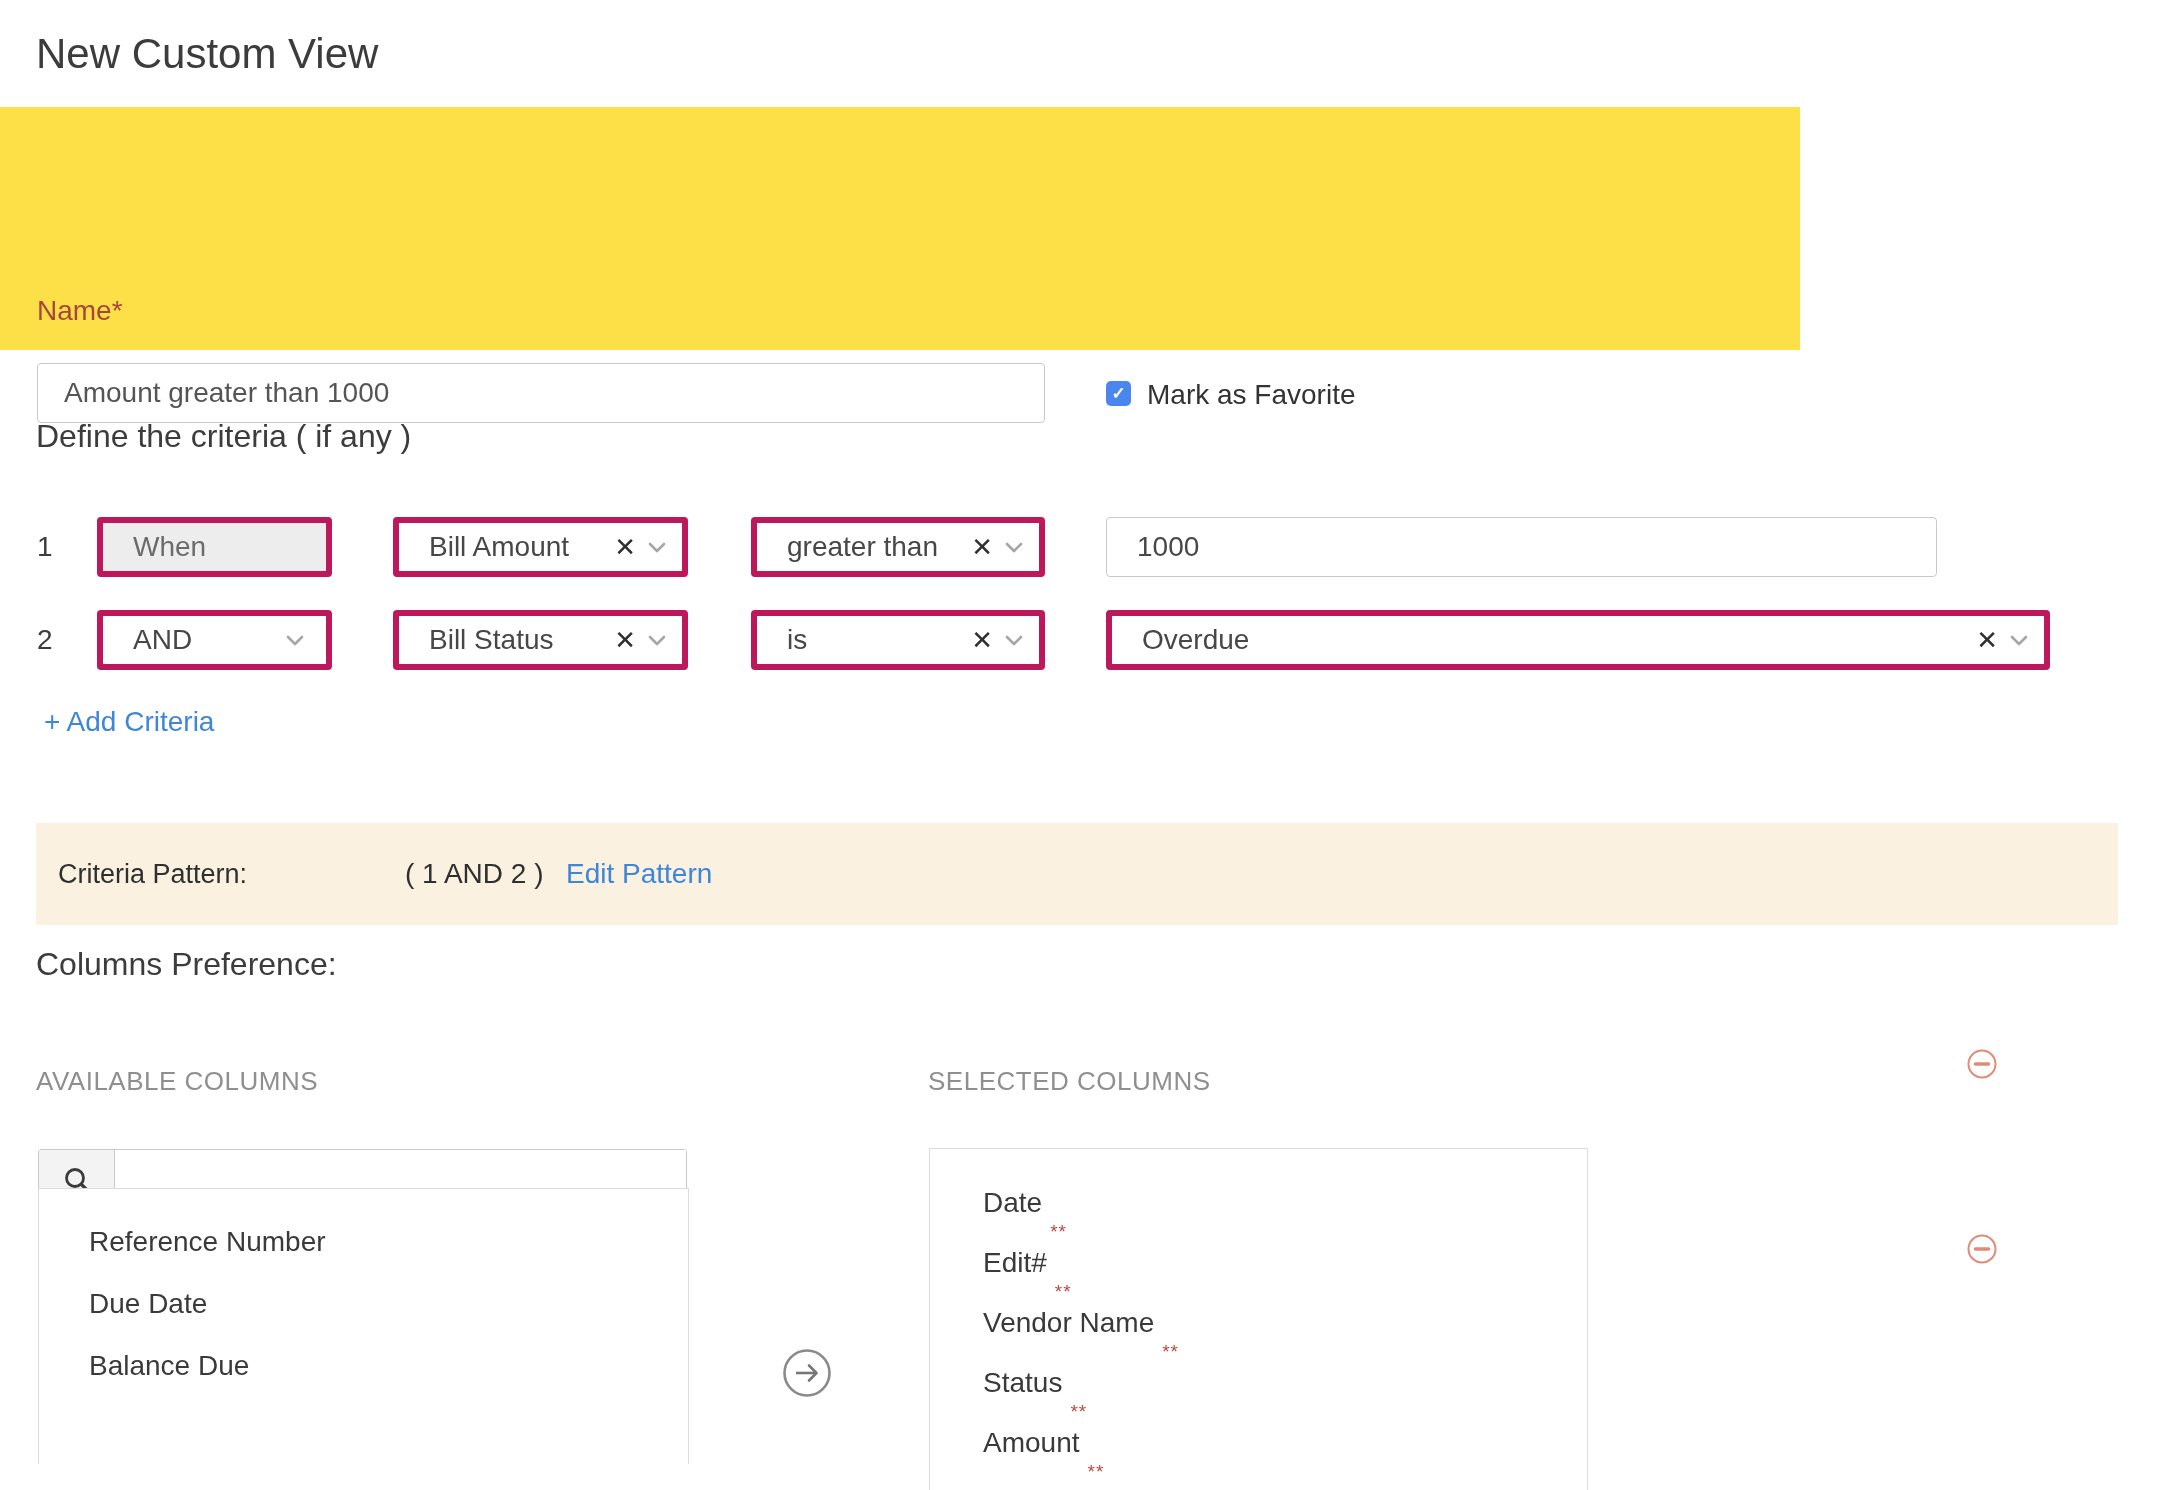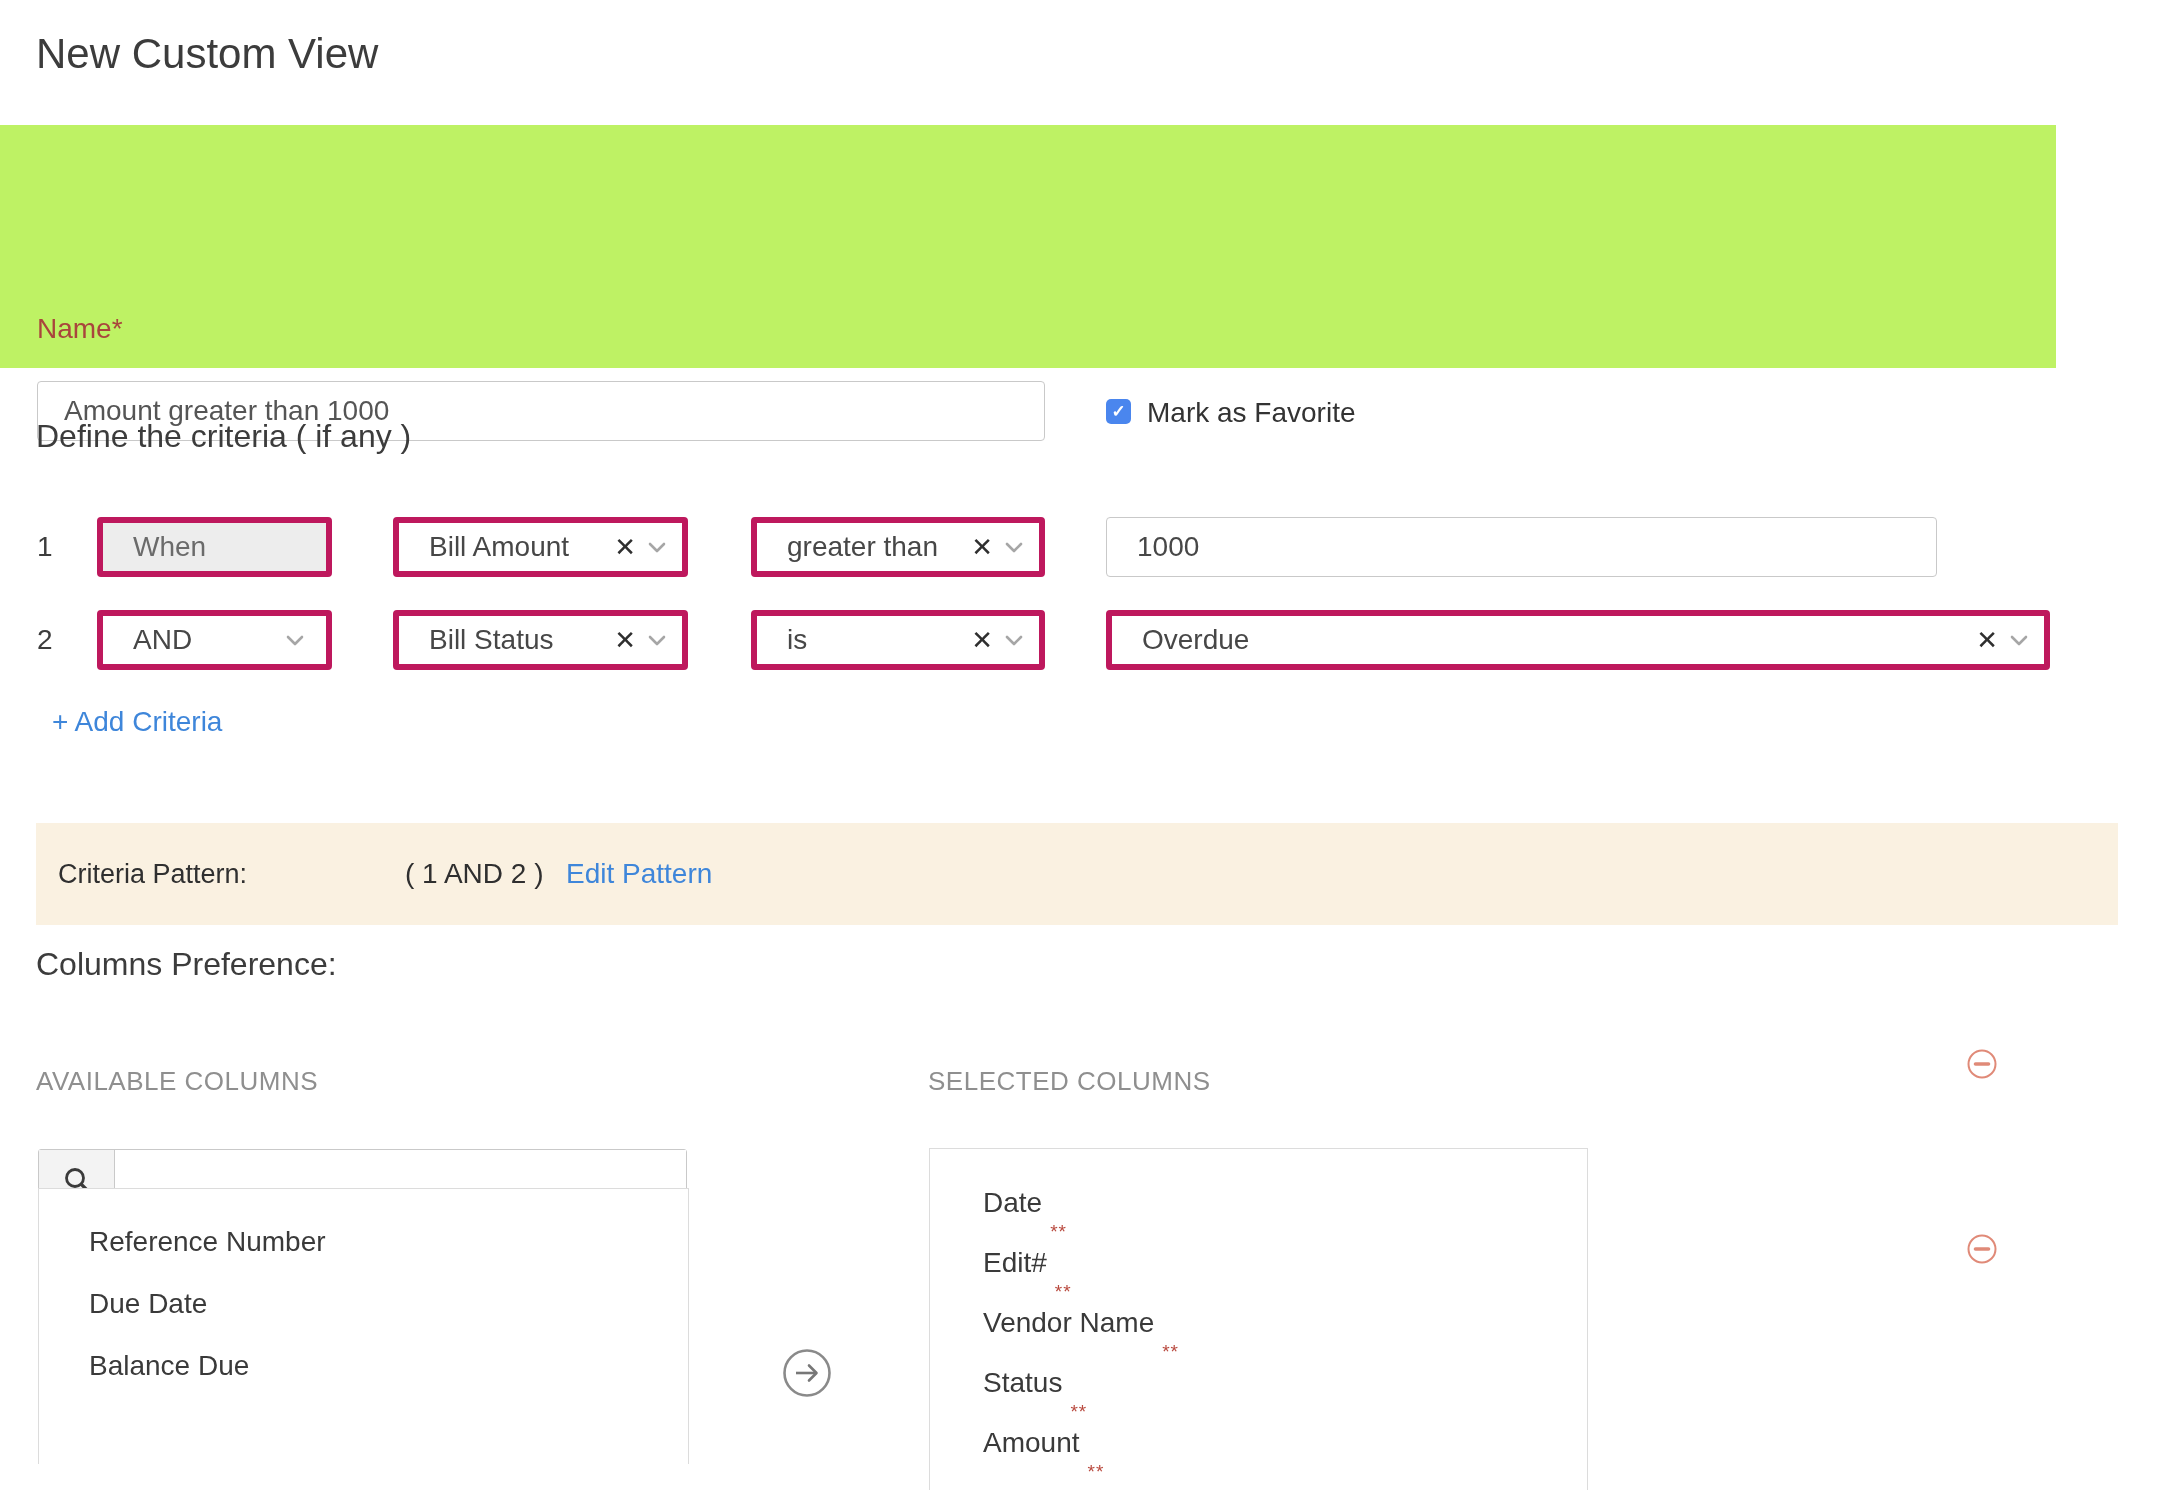--- a/index.html
+++ b/index.html
@@ -3,21 +3,21 @@
 <meta charset="utf-8">
 <style>
   html,body{margin:0;padding:0;background:#fff;}
   #app{position:relative;width:2166px;height:1490px;background:#ffffff;overflow:hidden;
        font-family:"Liberation Sans", sans-serif;color:#3b3b3b;}
 
   
   .page-title{position:absolute;left:36px;top:30px;font-size:42px;font-weight:400;color:#3c3c3c;}
 
   
-  .name-band{position:absolute;left:0;top:125px;width:2056px;height:243px;background:#bef264;}
+  .name-band{position:absolute;left:0;top:107px;width:1800px;height:243px;background:#fde047;}
   .name-label{position:absolute;left:37px;top:188px;font-size:28px;color:#a9453c;}
   .name-input{position:absolute;left:37px;top:256px;width:1008px;height:60px;box-sizing:border-box;
       border:1px solid #c9c9c9;border-radius:4px;background:#fff;font-family:inherit;
       font-size:28px;color:#555;padding:12px 26px;outline:none;}
   .fav-checkbox{position:absolute;left:1106px;top:274px;width:25px;height:25px;border-radius:5px;
       background:#4a86ee;display:flex;align-items:center;justify-content:center;cursor:pointer;}
   .fav-checkbox span{color:#fff;font-size:17px;font-weight:bold;line-height:1;}
   .fav-label{position:absolute;left:1147px;top:272px;font-size:28px;color:#333;}
 
   
@@ -34,21 +34,21 @@
   .field-box{left:393px;width:295px;cursor:pointer;}
   .op-box{left:751px;width:294px;cursor:pointer;}
   .value-input{position:absolute;left:1106px;top:0;width:831px;height:60px;box-sizing:border-box;
       border:1px solid #c9c9c9;border-radius:4px;background:#fff;font-family:inherit;font-size:28px;
       color:#474747;padding:0 30px;outline:none;}
   .value-box{left:1106px;width:944px;cursor:pointer;}
   .x-glyph{font-size:26px;color:#2f2f2f;cursor:pointer;line-height:1;}
   .chev{display:block;cursor:pointer;}
   .minus-btn{position:absolute;left:1966px;width:32px;height:32px;cursor:pointer;background:none;border:none;padding:0;}
   .minus-r1{top:531px;} .minus-r2{top:623px;}
-  .add-criteria{position:absolute;left:52px;top:706px;font-size:28px;color:#3e86da;cursor:pointer;text-decoration:none;}
+  .add-criteria{position:absolute;left:44px;top:706px;font-size:28px;color:#3e86da;cursor:pointer;text-decoration:none;}
 
   
   .pattern-bar{position:absolute;left:36px;top:823px;width:2082px;height:102px;background:#faf1e1;}
   .pattern-bar .pb-label{position:absolute;left:22px;top:50%;transform:translateY(-50%);font-size:27px;color:#2f2f2f;}
   .pattern-bar .pb-value{position:absolute;left:369px;top:50%;transform:translateY(-50%);font-size:28px;color:#2f2f2f;}
   .pattern-bar .pb-edit{position:absolute;left:530px;top:50%;transform:translateY(-50%);font-size:28px;color:#3e86da;cursor:pointer;text-decoration:none;}
 
   
   .columns-heading{position:absolute;left:36px;top:946px;font-size:32px;color:#3c3c3c;}
   .col-title{position:absolute;top:1066px;font-size:26px;color:#8f8f8f;letter-spacing:0.5px;}

